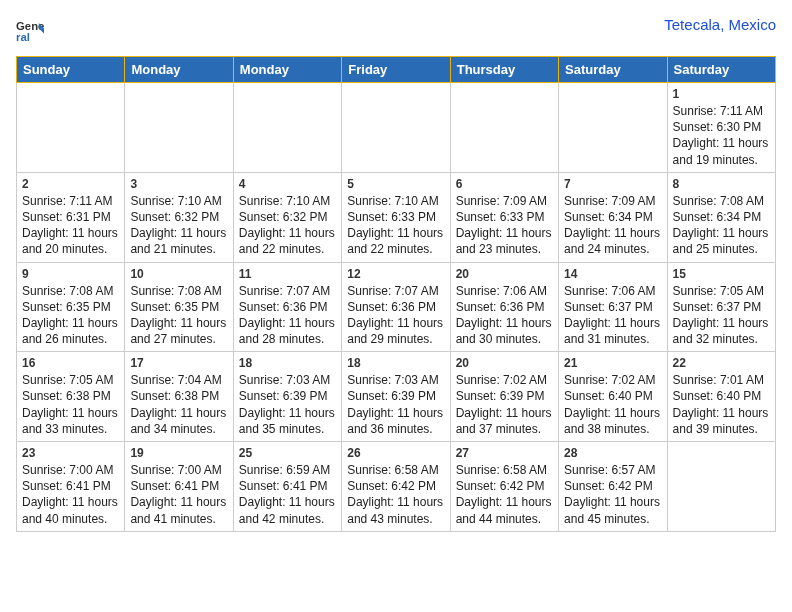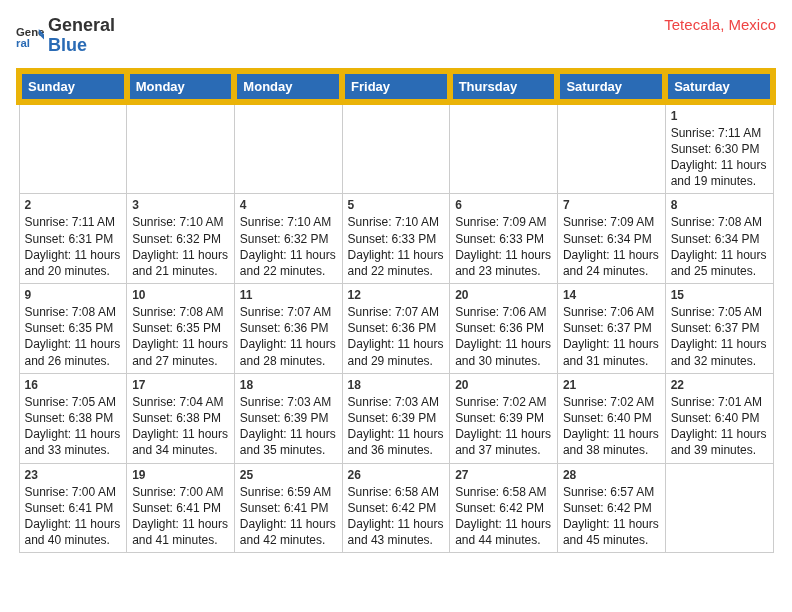--- a/index.html
+++ b/index.html
@@ -43,35 +43,35 @@
     .title-block {
       text-align: right;
     }
     .title-month {
       font-size: 32px;
       font-weight: bold;
       color: #333;
     }
     .title-location {
       font-size: 15px;
-      color: #ef4444;
+      color: #1d4ed8;
     }
     .calendar {
       width: 100%;
       border-collapse: collapse;
       border: 1px solid #ccc;
     }
     .calendar th {
       background: #2a6bb5;
       color: #fff;
       font-size: 13px;
       font-weight: bold;
       padding: 5px 6px;
       text-align: left;
-      border: 6px solid #eab308;
+      border: 1px solid #eab308;
     }
     .calendar td {
       vertical-align: top;
       border: 1px solid #ccc;
       padding: 4px 5px;
       width: 108px;
       min-height: 85px;
       font-size: 10.5px;
       color: #333;
       background: #fff;
@@ -95,24 +95,20 @@
 <body>
 
 <div class="header">
   <div class="logo">
     <svg class="logo-icon" viewBox="0 0 32 32">
       <text x="0" y="16" font-size="13" font-weight="bold" fill="#333" font-family="Arial">Gene</text>
       <text x="0" y="28" font-size="13" font-weight="bold" fill="#2a6bb5" font-family="Arial">ral</text>
       <polygon points="26,8 32,14 26,14" fill="#2a6bb5"></polygon>
       <polygon points="26,14 32,14 32,20" fill="#2a6bb5"></polygon>
     </svg>
-    <div class="logo-text">
-      <span class="logo-general">General</span>
-      <span class="logo-blue">Blue</span>
-    </div>
   </div>
   <div class="title-block">
     <div class="title-location">Tetecala, Mexico</div>
   </div>
 </div>
 
 <table class="calendar">
   <thead>
     <tr>
       <th>Sunday</th>

